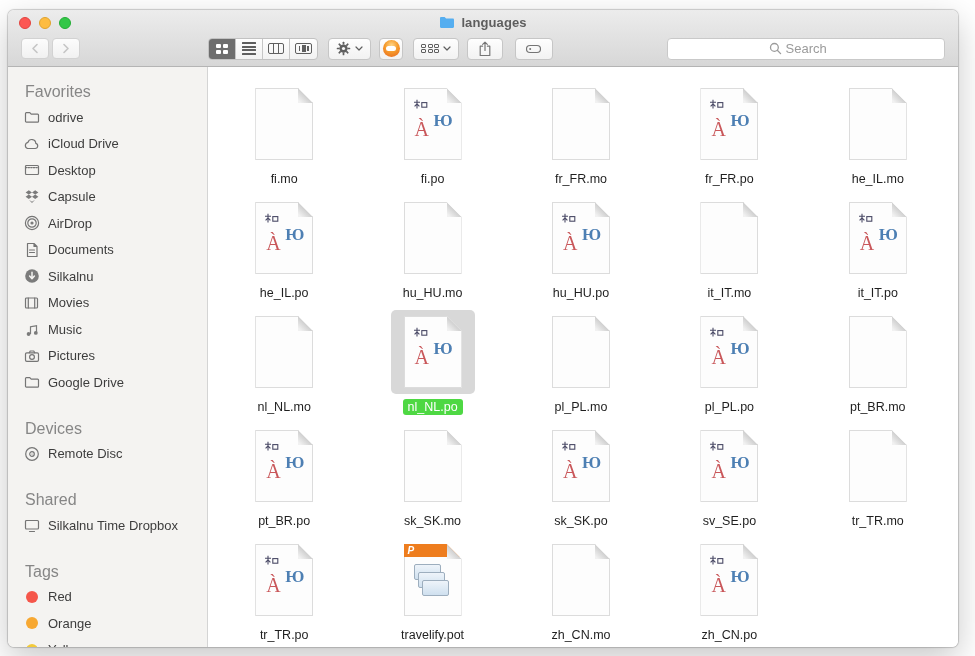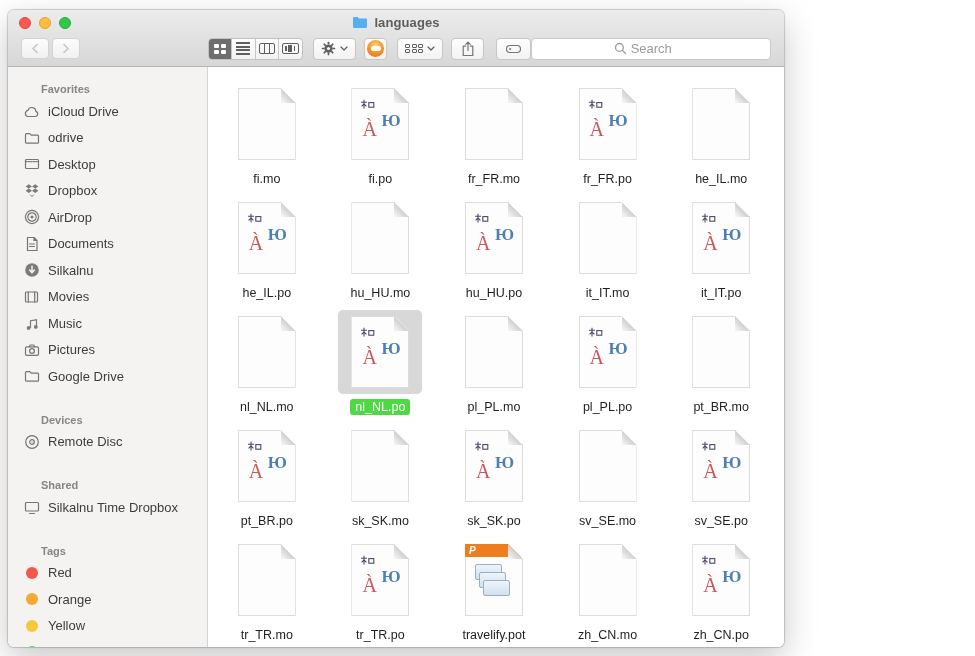--- a/index.html
+++ b/index.html
@@ -1,18 +1,18 @@
 <!DOCTYPE html>
 <html><head>
 <meta charset="utf-8">
 <style>
   * { margin:0; padding:0; box-sizing:border-box; }
   html,body { width:975px; height:656px; background:#fff; font-family:"Liberation Sans", sans-serif; overflow:hidden; }
 
-  .window{ position:absolute; left:8px; top:10px; width:776px; height:637px;
+  .window{ position:absolute; left:8px; top:10px; width:950px; height:637px;
     border-radius:6px; overflow:hidden; background:#fff;
     box-shadow:0 0 2px rgba(0,0,0,.35), 0 12px 34px rgba(0,0,0,.22), 0 0 0 1px rgba(0,0,0,.08); }
 
   
   .chrome{ background:linear-gradient(#ececec,#d7d7d7); border-bottom:1px solid #b4b4b4; }
   .titlebar{ height:25px; position:relative; display:flex; align-items:center; justify-content:center; }
   .lights{ position:absolute; left:11px; top:7px; display:flex; gap:8px; }
   .light{ width:12px; height:12px; border-radius:50%; }
   .light.red{ background:#fc5753; border:1px solid #e2443f;}
   .light.yellow{ background:#fdbc40; border:1px solid #e0a32e;}
@@ -54,21 +54,21 @@
   .dots6 i{ width:5px; height:3.5px; border:1px solid #5f5f5f; border-radius:1px; }
 
   .search{ margin-left:auto; width:278px; height:22px; border:1px solid #c9c9c9; border-radius:4px;
     background:#fff; display:flex; align-items:center; justify-content:center; gap:4px; }
   .search input{ border:none; outline:none; width:58px; font-size:13px; color:#333; background:transparent; }
   .search input::placeholder{ color:#9b9b9b; }
 
   
   .bodyrow{ display:flex; height:580px; }
   .sidebar{ width:200px; background:#f4f3f1; border-right:1px solid #d4d4d4; padding-top:12px; overflow:hidden; }
-  .shead{ font-size:11px; font-weight:bold; color:#868686; padding:4px 0 3px 33px; }
+  .shead{ font-size:16px; font-weight:normal; color:#868686; padding:4px 0 3px 17px; }
   .shead.mt{ margin-top:20px; }
   .sitem{ height:26.5px; display:flex; align-items:center; gap:8px; padding-left:15px; }
   .sitem .lbl{ font-size:13px; color:#3d3d3d; white-space:nowrap; }
   .sico{ width:17px; height:17px; flex:none; display:flex; align-items:center; justify-content:center; }
   .tagdot{ width:12px; height:12px; border-radius:50%; margin:0 2.5px; flex:none; }
 
   .main{ flex:1; background:#fff; overflow:hidden; }
   .grid{ display:grid; grid-template-columns:repeat(5,1fr); padding:4px 6px 0 2px; }
   .cell{ height:114px; display:flex; flex-direction:column; align-items:center; padding-top:11px; }
   .iconbox{ padding:6px 13px; border-radius:5px; }
@@ -215,50 +215,50 @@
       </div>
     </div>
   </div>
 
   <div class="bodyrow">
     <div class="sidebar">
       <div class="shead">Favorites</div>
 
       <div class="sitem">
         <span class="sico">
+            <svg class="st" width="16" height="14" viewBox="0 0 16 14">
+              <path d="M1.5 3.6 c0-.5.4-.9.9-.9 h3.4 l1.4 1.5 h6.4 c.5 0 .9.4.9.9 v6.2 c0 .5-.4.9-.9.9 H2.4 c-.5 0-.9-.4-.9-.9 Z"></path>
+            </svg>
+          </span>
+        <span class="lbl">odrive</span>
+      </div>
+      <div class="sitem">
+        <span class="sico">
             <svg class="st" width="17" height="13" viewBox="0 0 17 13">
               <path d="M4.6 11.5 h7.6 a2.6 2.6 0 0 0 .6-5.1 A4 4 0 0 0 5 5.3 a3.2 3.2 0 0 0-.4 6.2 z"></path>
             </svg>
           </span>
         <span class="lbl">iCloud Drive</span>
-      </div>
-      <div class="sitem">
-        <span class="sico">
-            <svg class="st" width="16" height="14" viewBox="0 0 16 14">
-              <path d="M1.5 3.6 c0-.5.4-.9.9-.9 h3.4 l1.4 1.5 h6.4 c.5 0 .9.4.9.9 v6.2 c0 .5-.4.9-.9.9 H2.4 c-.5 0-.9-.4-.9-.9 Z"></path>
-            </svg>
-          </span>
-        <span class="lbl">odrive</span>
       </div>
       <div class="sitem">
         <span class="sico">
             <svg class="st" width="16" height="14" viewBox="0 0 16 14">
               <rect x="1.5" y="2.5" width="13" height="9" rx="1"></rect>
               <path d="M1.5 4.6 h13" stroke-dasharray="1.4 1.2"></path>
             </svg>
           </span>
         <span class="lbl">Desktop</span>
       </div>
       <div class="sitem">
         <span class="sico">
             <svg width="16" height="15" viewBox="0 0 16 15" fill="#7b7b7b">
               <path d="M4.8 1.2 L8 3.4 L4.8 5.6 L1.6 3.4 Z M11.2 1.2 L14.4 3.4 L11.2 5.6 L8 3.4 Z M4.8 5.6 L8 7.8 L4.8 10 L1.6 7.8 Z M11.2 5.6 L14.4 7.8 L11.2 10 L8 7.8 Z M4.9 10.7 L8 12.8 L11.1 10.7 L8 13.9 Z"></path>
             </svg>
           </span>
-        <span class="lbl">Dropbox</span>
+        <span class="lbl">Capsule</span>
       </div>
       <div class="sitem">
         <span class="sico">
             <svg class="st" width="16" height="16" viewBox="0 0 16 16">
               <circle cx="8" cy="8" r="1.6" fill="#7b7b7b" stroke="none"></circle>
               <circle cx="8" cy="8" r="4.2"></circle>
               <circle cx="8" cy="8" r="6.6"></circle>
             </svg>
           </span>
         <span class="lbl">AirDrop</span>
@@ -575,28 +575,20 @@
                   <g stroke="#4a4a66" stroke-width="1.1" fill="none">
                     <path d="M1 3.2 H7 M4 0.8 V9.5 M4 4.8 L1.6 7.4 M4 4.8 L6.4 7.4"></path>
                     <rect x="8.8" y="3.6" width="5" height="4.6"></rect>
                   </g>
                 </svg>
             <span class="gA">À</span>
             <span class="gY">Ю</span>
           </div>
             </div>
           <div class="fname">sk_SK.po</div>
-        </div>
-        <div class="cell">
-          <div class="iconbox">
-              <div class="doc">
-                <i class="fold"></i>
-              </div>
-            </div>
-          <div class="fname">sv_SE.mo</div>
         </div>
         <div class="cell">
           <div class="iconbox">
               <div class="doc">
                 <i class="fold"></i>
             <svg class="cjk" width="15" height="14" viewBox="0 0 15 14">
                   <g stroke="#4a4a66" stroke-width="1.1" fill="none">
                     <path d="M1 3.2 H7 M4 0.8 V9.5 M4 4.8 L1.6 7.4 M4 4.8 L6.4 7.4"></path>
                     <rect x="8.8" y="3.6" width="5" height="4.6"></rect>
                   </g>

